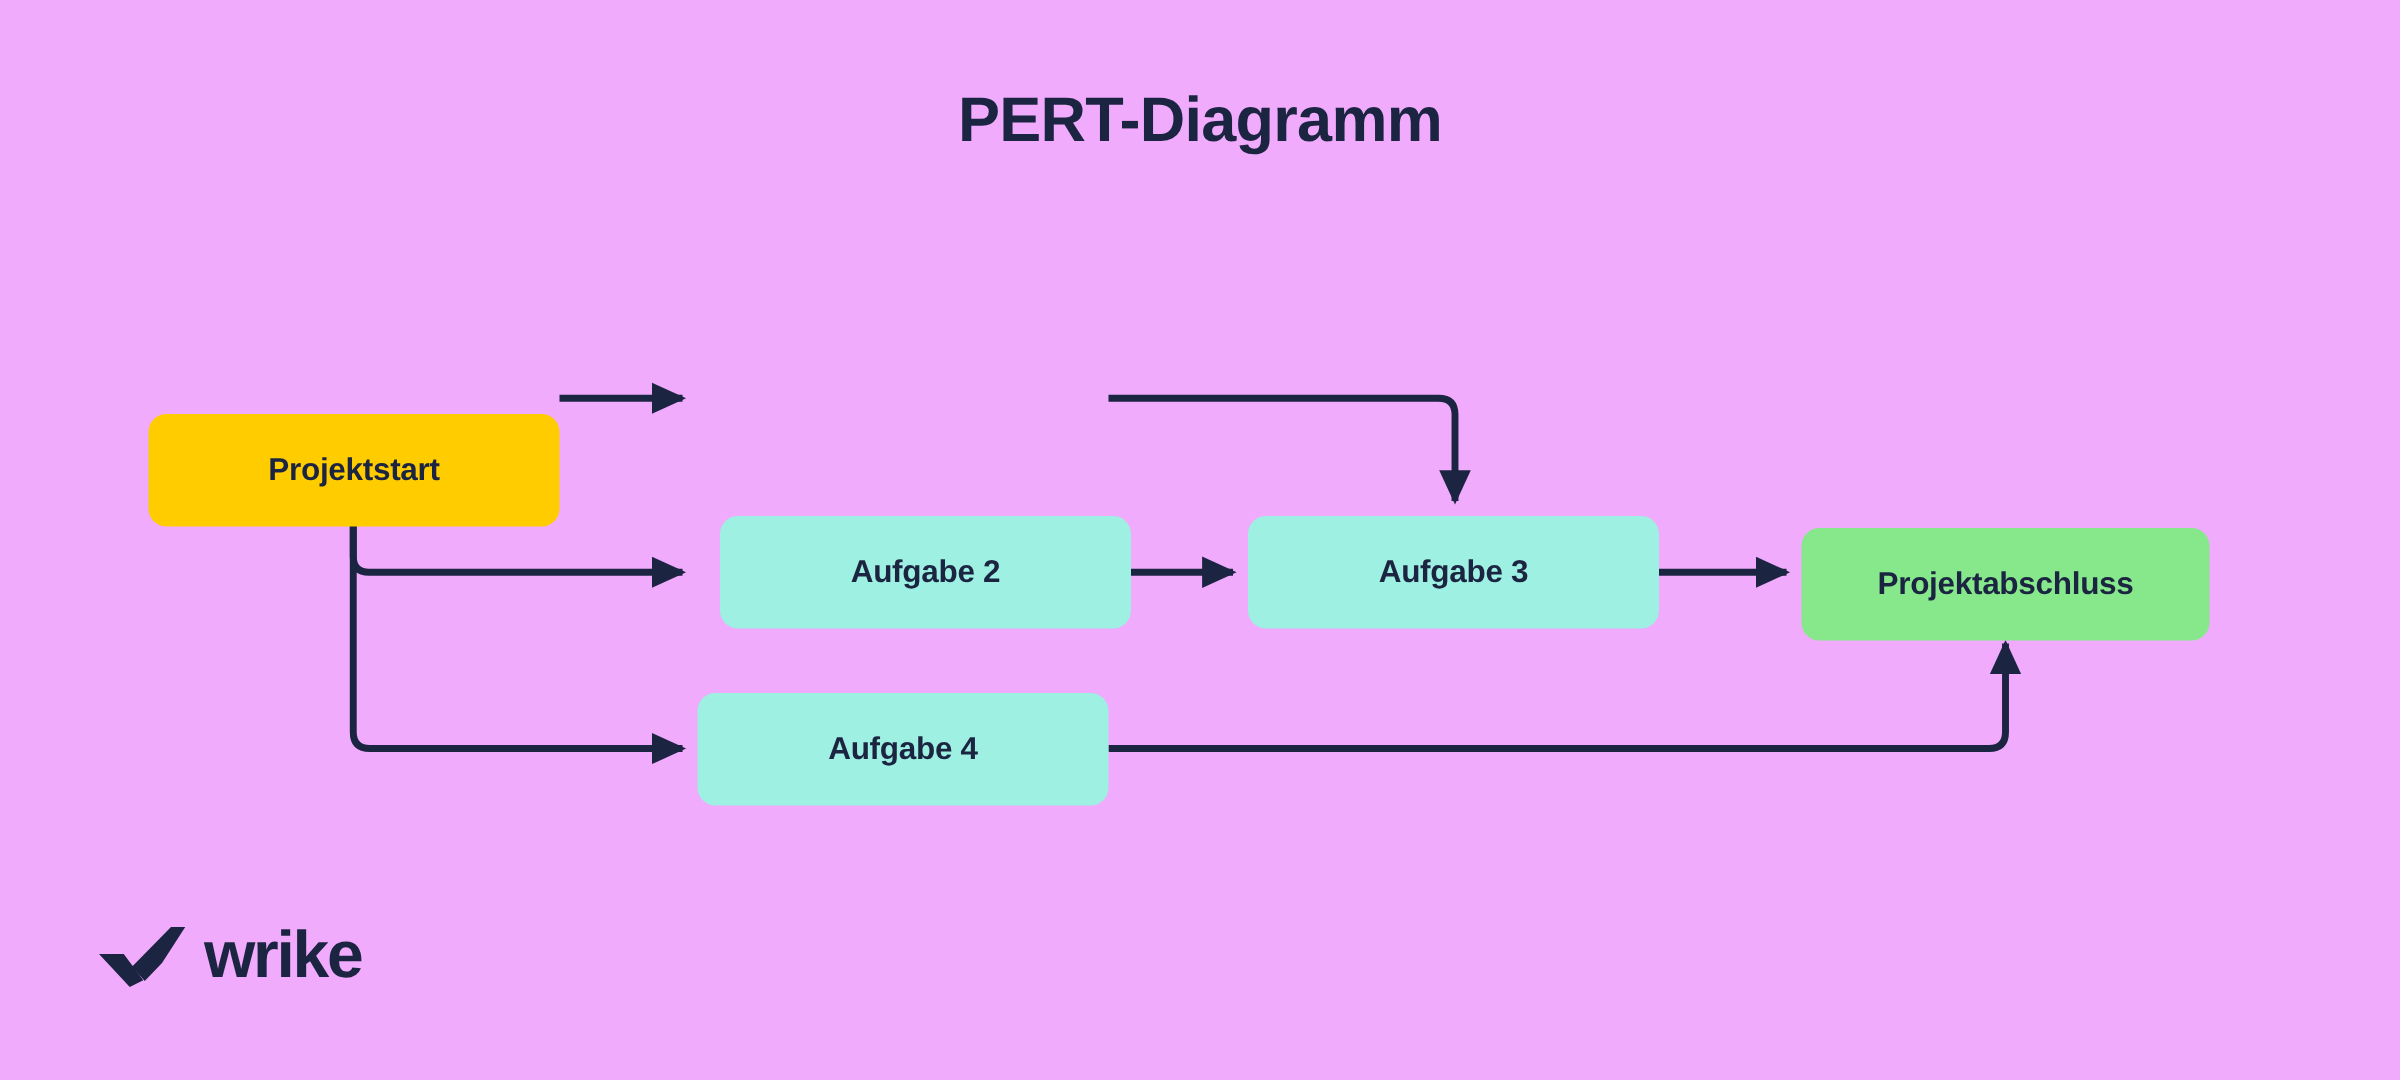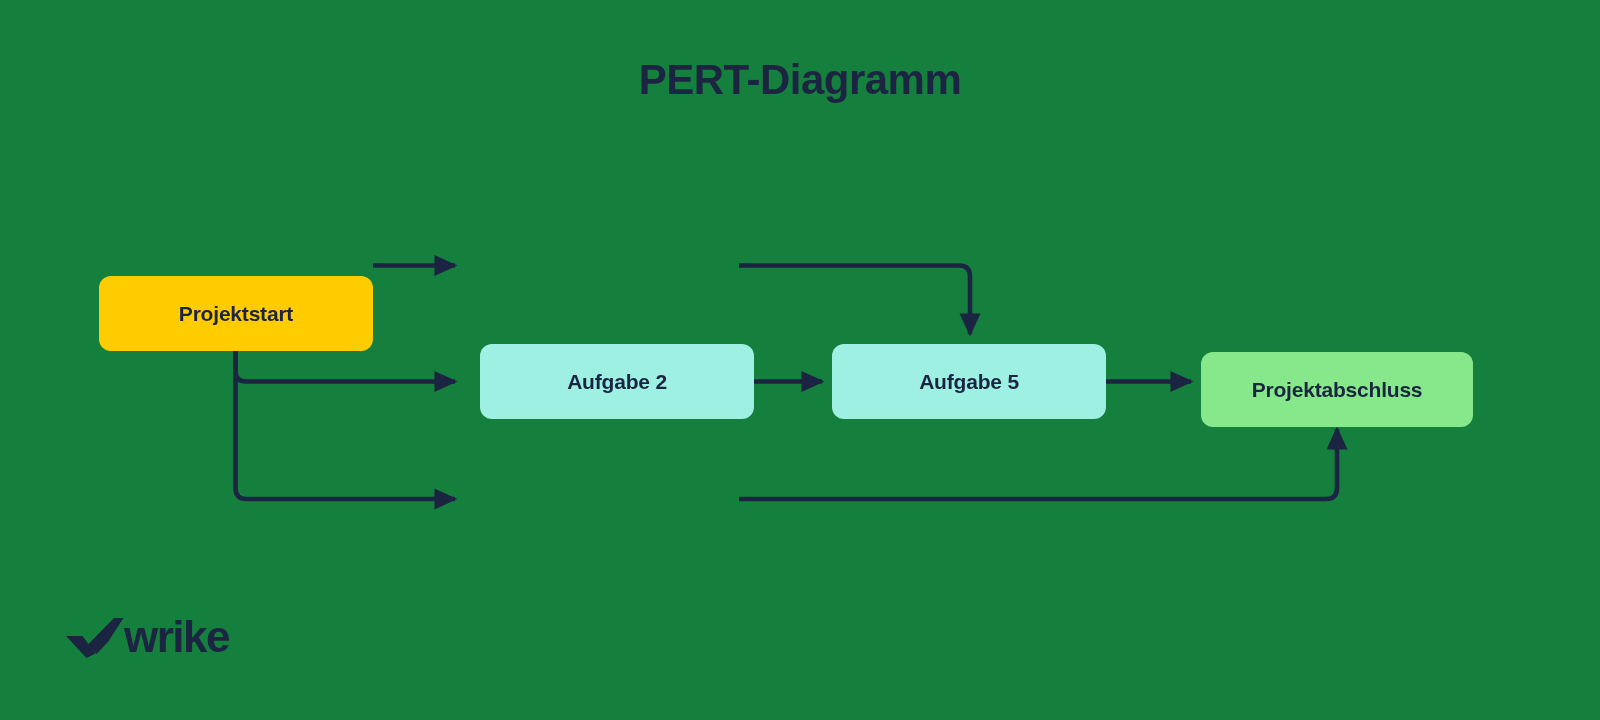--- a/index.html
+++ b/index.html
@@ -12,21 +12,21 @@
     height: 720px;
     background: #f7f8fa;
     font-family: "Liberation Sans", sans-serif;
     overflow: hidden;
     position: relative;
   }
   #canvas {
     position: relative;
     width: 1600px;
     height: 720px;
-    background: #15803d;
+    background: #f0abfc;
   }
 
   
   #page-title {
     position: absolute;
     left: 0;
     top: 55px;
     width: 1600px;
     text-align: center;
     font-size: 42px;
@@ -61,20 +61,21 @@
     user-select: none;
   }
 
   
   #brand-logo {
     position: absolute;
     left: 66px;
     top: 612px;
     display: flex;
     align-items: center;
+    gap: 12px;
   }
   #brand-logo .mark {
     width: 58px;
     height: 46px;
     display: block;
   }
   #brand-logo .wordmark {
     font-size: 44px;
     font-weight: bold;
     color: #1b2441;
@@ -119,23 +120,26 @@
   <div class="node" style="left:99px; top:228px; width:274px; height:75px; background:#ffcc00;margin-top:48px;">
     <span>Projektstart</span>
   </div>
 
 
   <div class="node" style="left:465px; top:344px; width:274px; height:75px; background:#9df0e2;margin-left:15px;">
     <span>Aufgabe 2</span>
   </div>
 
   <div class="node" style="left:832px; top:344px; width:274px; height:75px; background:#9df0e2;">
-    <span>Aufgabe 5</span>
+    <span>Aufgabe 3</span>
   </div>
 
+  <div class="node" style="left:465px; top:462px; width:274px; height:75px; background:#9df0e2;">
+    <span>Aufgabe 4</span>
+  </div>
 
   <div class="node" style="left:1201px; top:352px; width:272px; height:75px; background:#86e88b;border-radius:12px;">
     <span>Projektabschluss</span>
   </div>
 
   <div id="brand-logo">
     <svg class="mark" viewBox="0 0 58 46" xmlns="http://www.w3.org/2000/svg">
       <path d="M 0 24 L 16.5 24 L 29.5 41.5 L 20.5 46 L 0 24 Z" fill="#1b2441"></path>
       <path d="M 22 32.5 L 48 6 L 57.5 6 L 42 30 L 30.5 42 Z" fill="#1b2441"></path>
     </svg>

